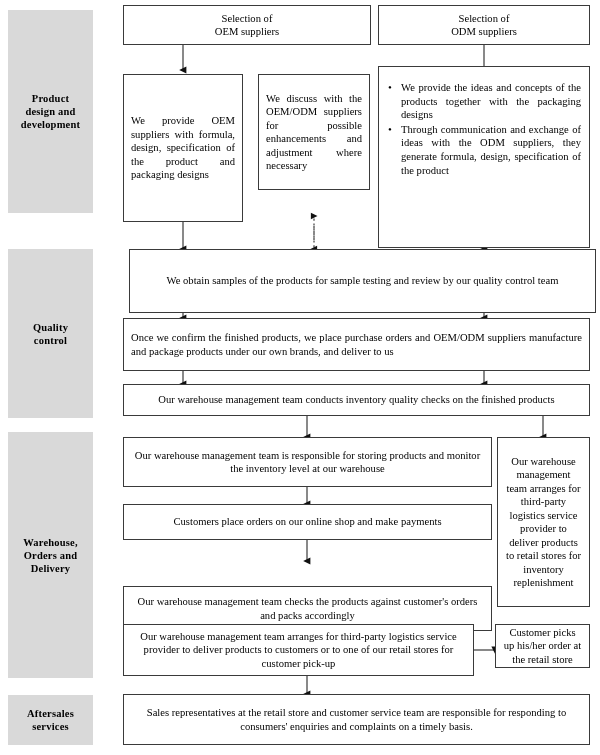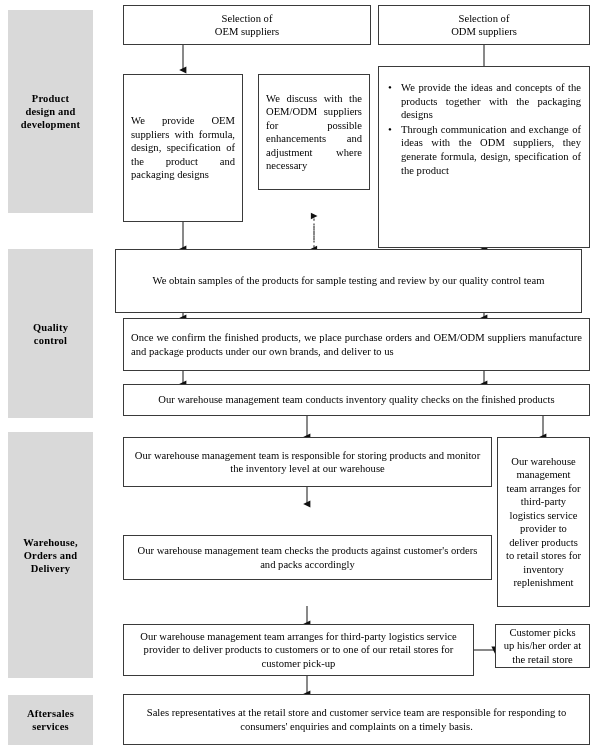--- a/index.html
+++ b/index.html
@@ -156,42 +156,45 @@
     <span class="txt">We discuss with the OEM/ODM suppliers for possible enhancements and adjustment where necessary</span>
   </div>
 
   <div class="bullets" style="left:378px;top:66px;width:212px;height:182px;">
     <ul>
       <li>We provide the ideas and concepts of the products together with the packaging designs</li>
       <li>Through communication and exchange of ideas with the ODM suppliers, they generate formula, design, specification of the product</li>
     </ul>
   </div>
 
-  <div class="node center" style="left:115px;top:249px;width:467px;height:64px;">
+  <div class="node center" style="left:129px;top:249px;width:467px;height:64px;">
     <span class="txt">We obtain samples of the products for sample testing and review by our quality control team</span>
   </div>
 
   <div class="node just" style="left:123px;top:318px;width:467px;height:53px;">
     <span class="txt">Once we confirm the finished products, we place purchase orders and OEM/ODM suppliers manufacture and package products under our own brands, and deliver to us</span>
   </div>
 
   <div class="node center" style="left:123px;top:384px;width:467px;height:32px;justify-content:center;">
     <span class="txt">Our warehouse management team conducts inventory quality checks on the finished products</span>
   </div>
 
   <div class="node center" style="left:123px;top:437px;width:369px;height:50px;">
     <span class="txt">Our warehouse management team is responsible for storing products and monitor the inventory level at our warehouse</span>
   </div>
 
   <div class="node center" style="left:497px;top:437px;width:93px;height:170px;">
     <span class="txt">Our warehouse management team arranges for third-party logistics service provider to deliver products to retail stores for inventory replenishment</span>
   </div>
 
-
-  <div class="node center" style="left:123px;top:535px;width:369px;height:45px;">
+  <div class="node center" style="left:123px;top:504px;width:369px;height:36px;">
+    <span class="txt">Customers place orders on our online shop and make payments</span>
+  </div>
+
+  <div class="node center" style="left:123px;top:586px;width:369px;height:45px;">
     <span class="txt">Our warehouse management team checks the products against customer's orders and packs accordingly</span>
   </div>
 
   <div class="node center" style="left:123px;top:624px;width:351px;height:52px;">
     <span class="txt">Our warehouse management team arranges for third-party logistics service provider to deliver products to customers or to one of our retail stores for customer pick-up</span>
   </div>
 
   <div class="node center" style="left:495px;top:624px;width:95px;height:44px;justify-content:center;">
     <span class="txt">Customer picks up his/her order at the retail store</span>
   </div>

